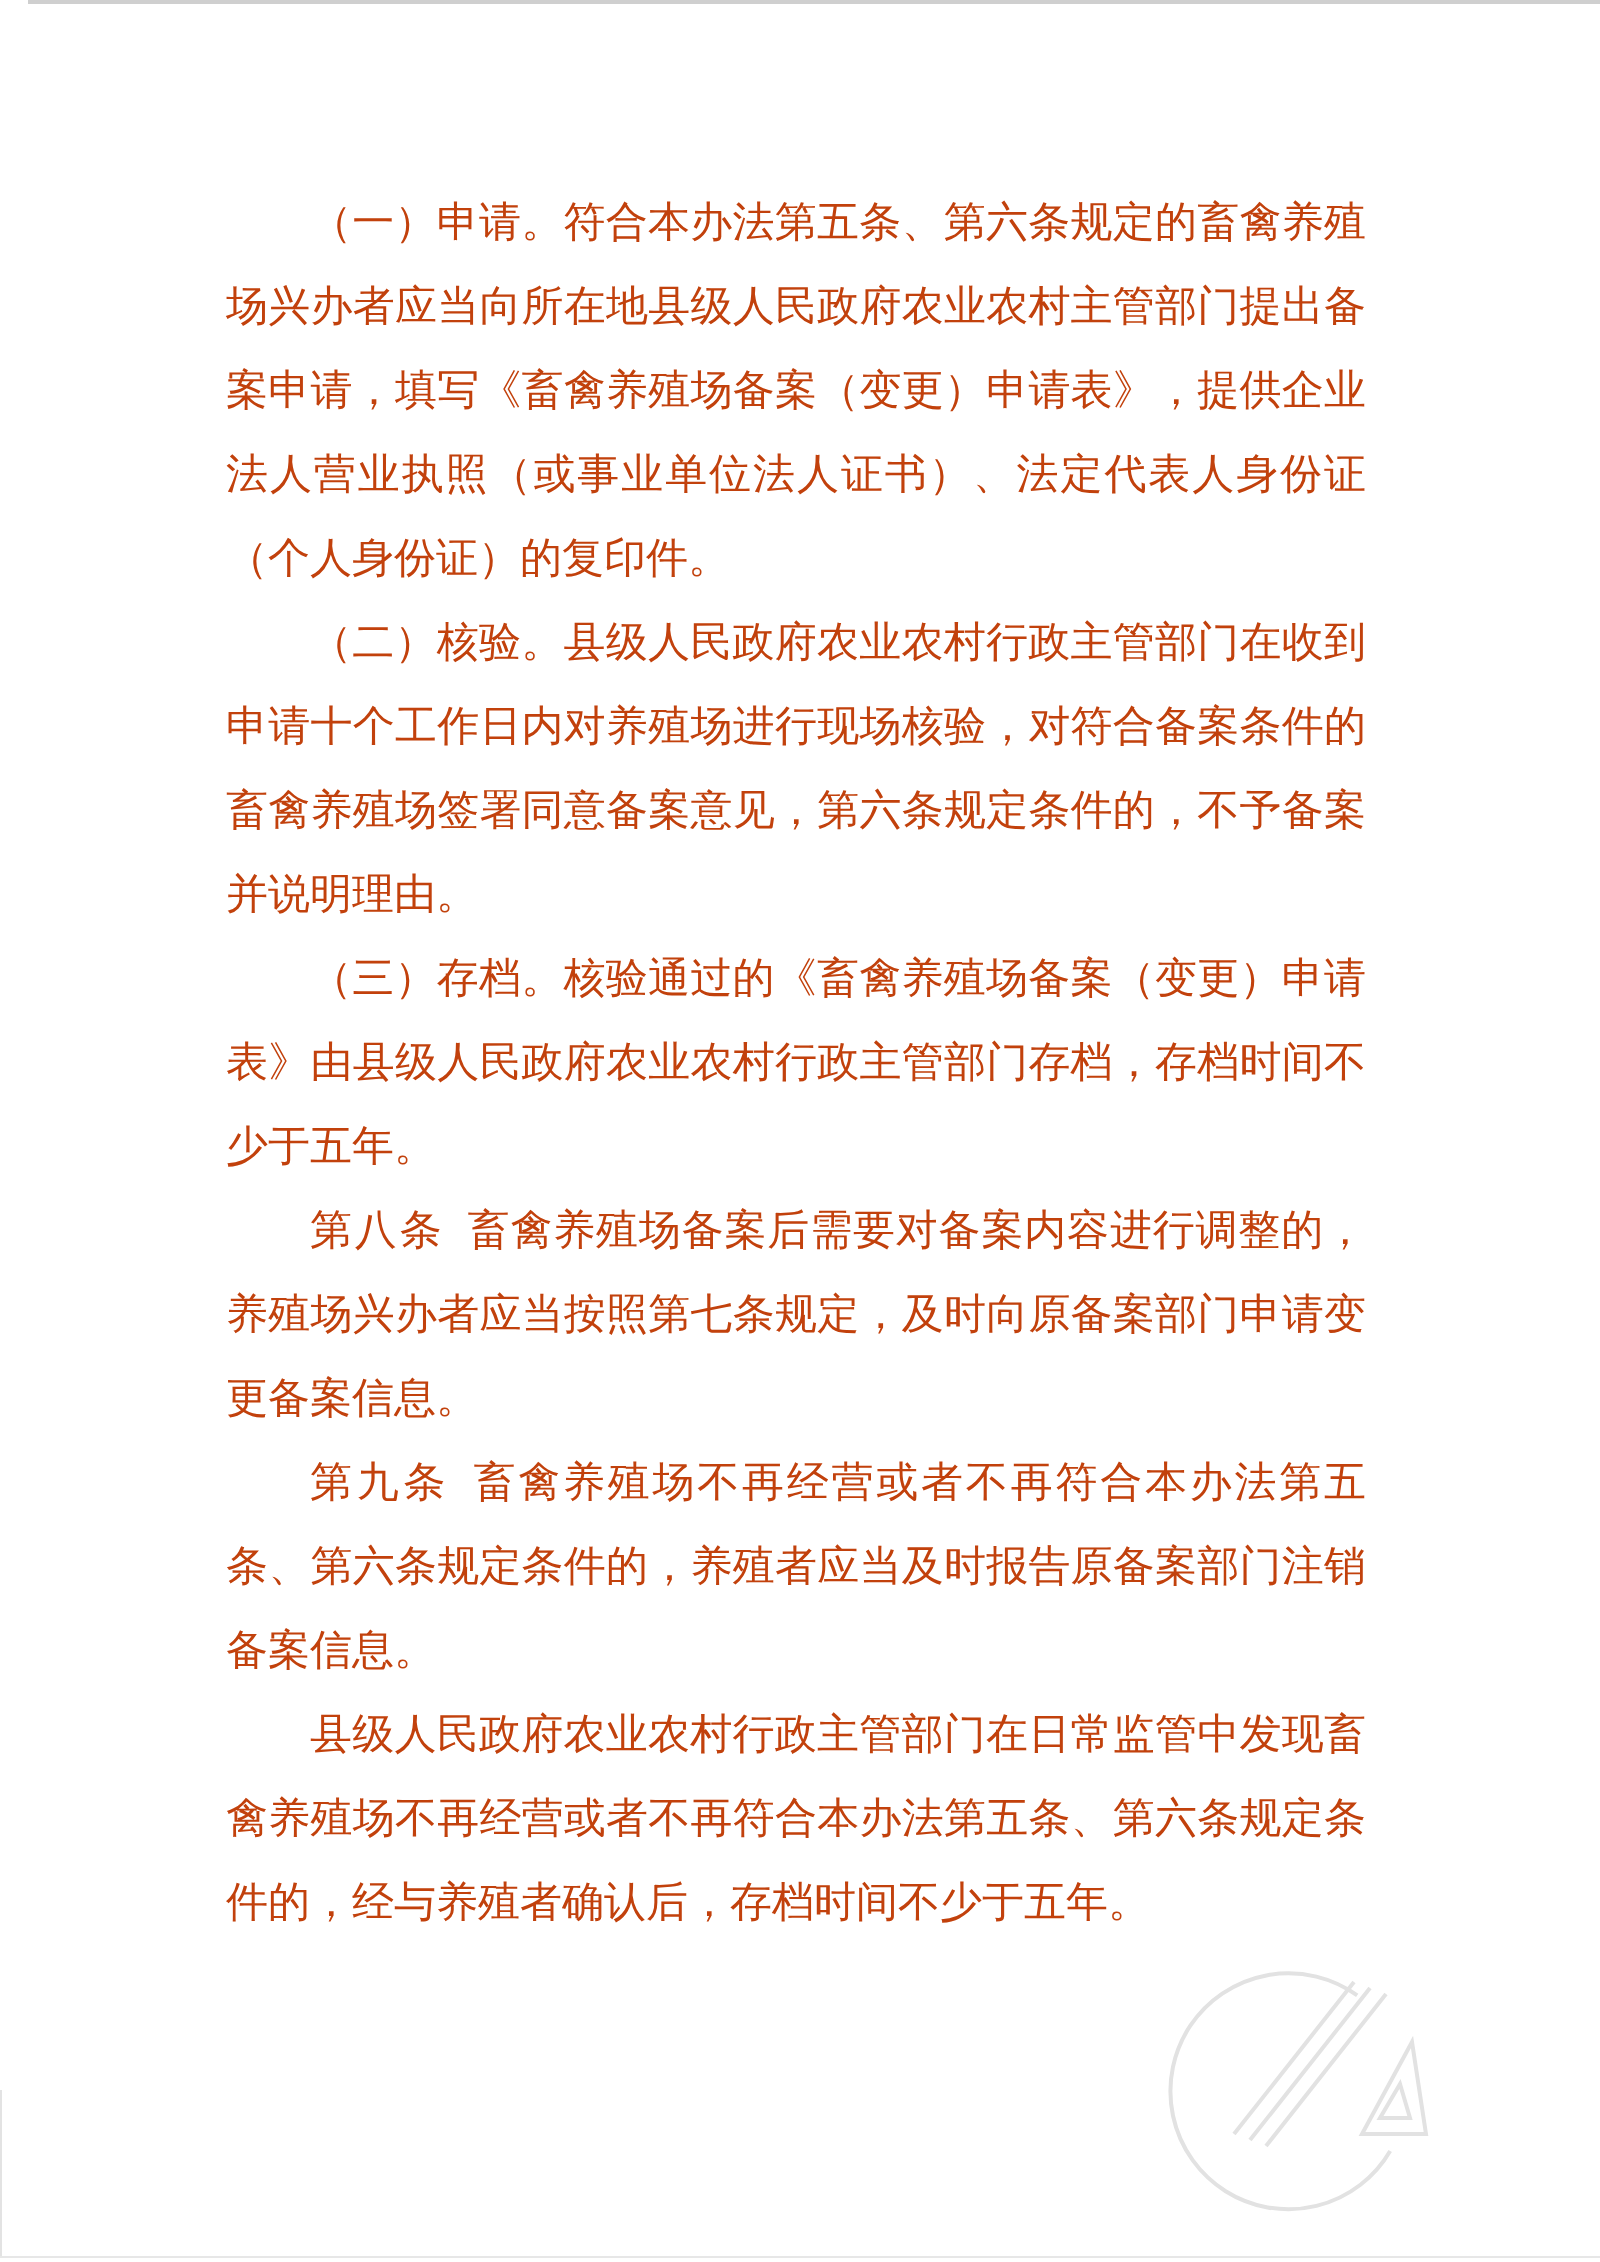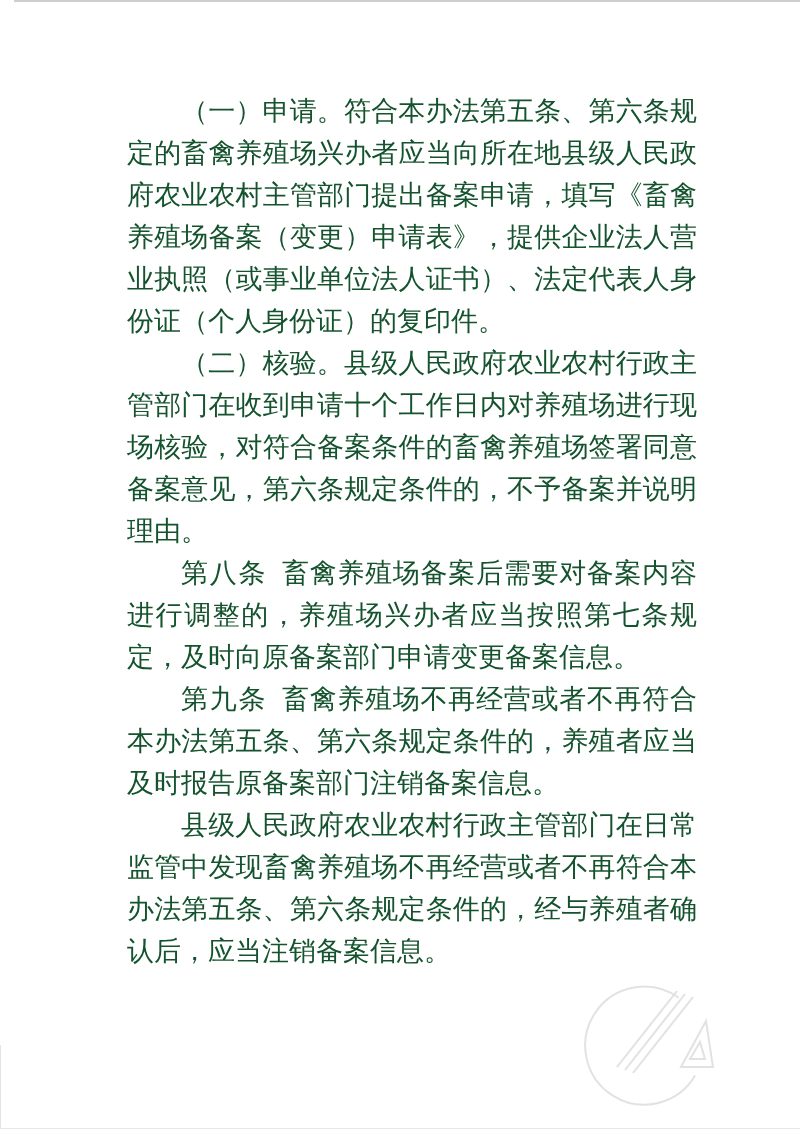--- a/index.html
+++ b/index.html
@@ -34,25 +34,25 @@
   .scan-edge-left {
     position: absolute;
     left: 0;
     top: 1045px;
     width: 1px;
     height: 83px;
     background: #e3e3e3;
   }
   .doc-body {
     position: absolute;
-    left: 127px;
+    left: 113px;
     top: 90px;
     width: 570px;
-    color: #14532d;
-    font-size: 27px;
+    color: #c2410c;
+    font-size: 21px;
     line-height: 42px;
     text-align: justify;
     text-justify: inter-ideograph;
     z-index: 2;
   }
   .doc-body p.para {
     margin: 0;
     padding: 0;
     text-indent: 2em;
   }
@@ -82,23 +82,24 @@
 
 <div class="page">
 
   <div class="scan-edge-top"></div>
   <div class="scan-edge-bottom"></div>
   <div class="scan-edge-left"></div>
 
   <div class="doc-body">
       <p class="para">（一）申请。符合本办法第五条、第六条规定的畜禽养殖场兴办者应当向所在地县级人民政府农业农村主管部门提出备案申请，填写《畜禽养殖场备案（变更）申请表》，提供企业法人营业执照（或事业单位法人证书）、法定代表人身份证（个人身份证）的复印件。</p>
       <p class="para">（二）核验。县级人民政府农业农村行政主管部门在收到申请十个工作日内对养殖场进行现场核验，对符合备案条件的畜禽养殖场签署同意备案意见，第六条规定条件的，不予备案并说明理由。</p>
+      <p class="para">（三）存档。核验通过的《畜禽养殖场备案（变更）申请表》由县级人民政府农业农村行政主管部门存档，存档时间不少于五年。</p>
       <p class="para"><b class="article-no">第八条</b>畜禽养殖场备案后需要对备案内容进行调整的，养殖场兴办者应当按照第七条规定，及时向原备案部门申请变更备案信息。</p>
       <p class="para"><b class="article-no">第九条</b>畜禽养殖场不再经营或者不再符合本办法第五条、第六条规定条件的，养殖者应当及时报告原备案部门注销备案信息。</p>
-      <p class="para">县级人民政府农业农村行政主管部门在日常监管中发现畜禽养殖场不再经营或者不再符合本办法第五条、第六条规定条件的，经与养殖者确认后，应当注销备案信息。</p>
+      <p class="para">县级人民政府农业农村行政主管部门在日常监管中发现畜禽养殖场不再经营或者不再符合本办法第五条、第六条规定条件的，经与养殖者确认后，存档时间不少于五年。</p>
     </div>
 
   <svg class="watermark" viewBox="0 0 175 170" xmlns="http://www.w3.org/2000/svg">
 
     <path d="M 116.6 39.7 A 59 59 0 1 0 133.1 117.5"></path>
 
     <line x1="55" y1="109" x2="115" y2="33"></line>
     <line x1="63" y1="112" x2="123" y2="36"></line>
     <line x1="71" y1="115" x2="131" y2="39"></line>
 

